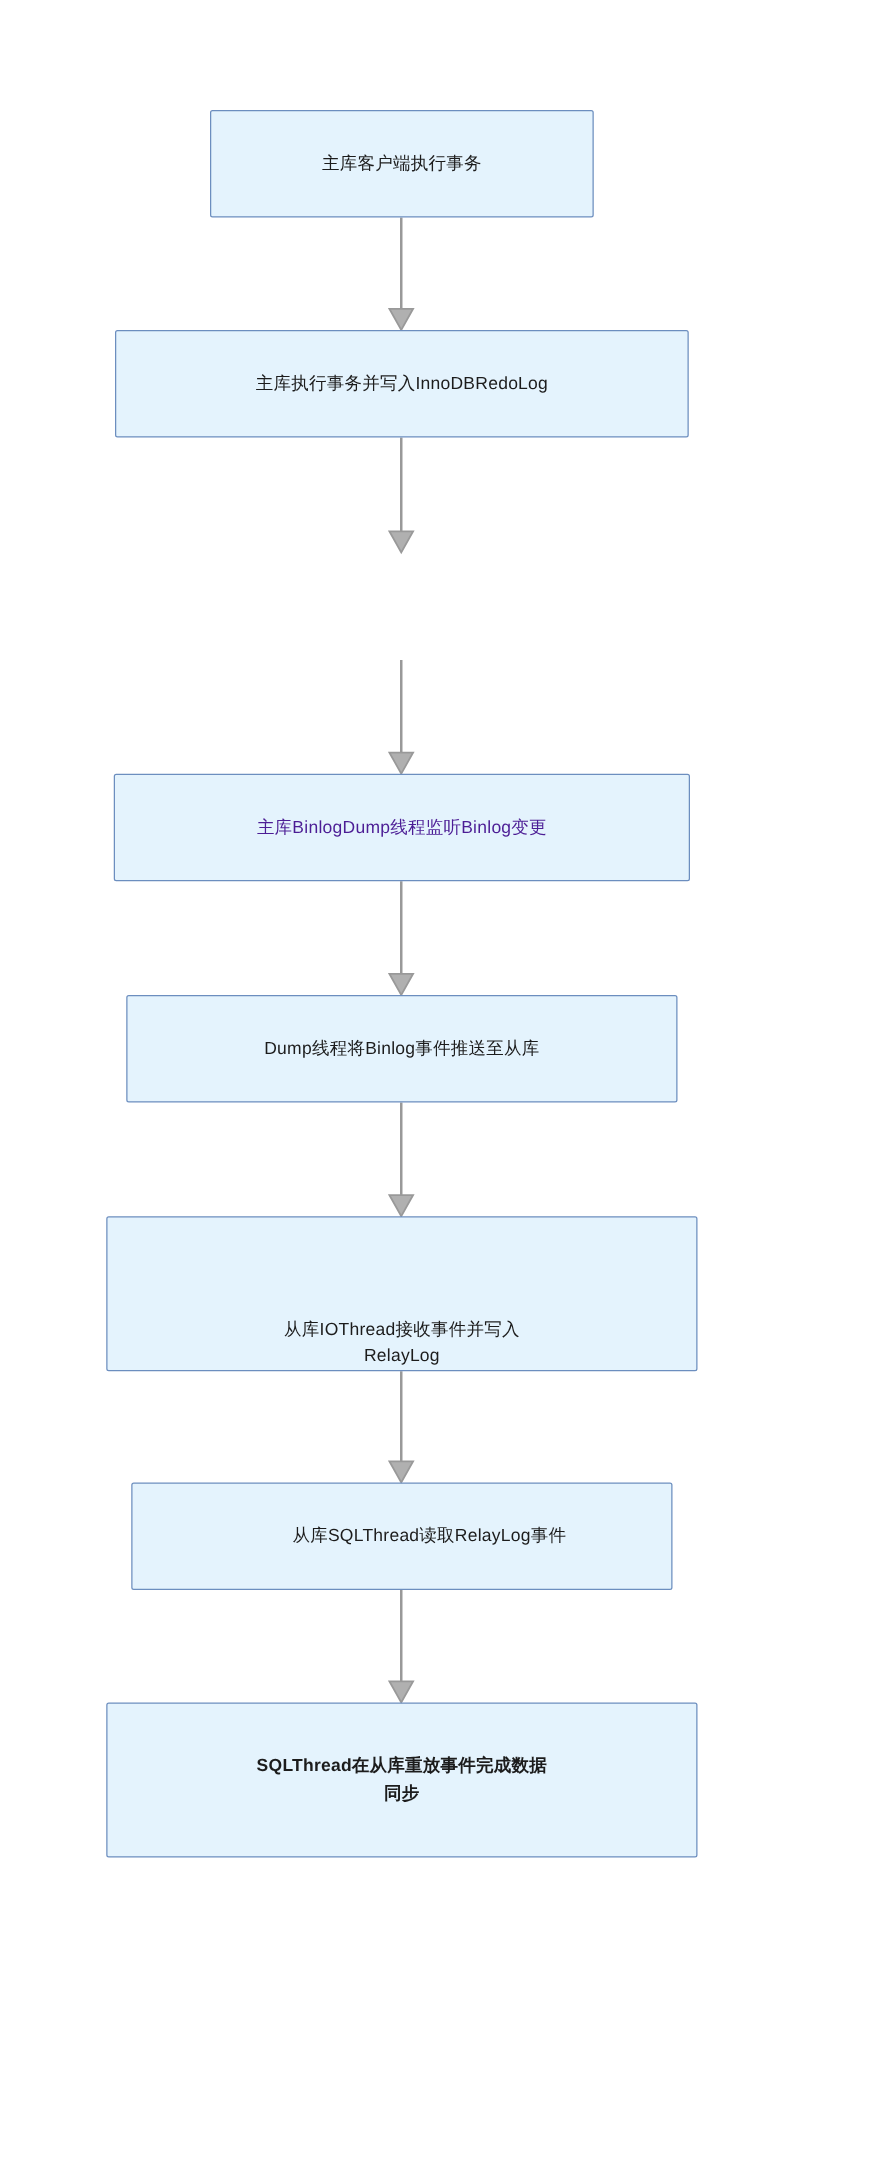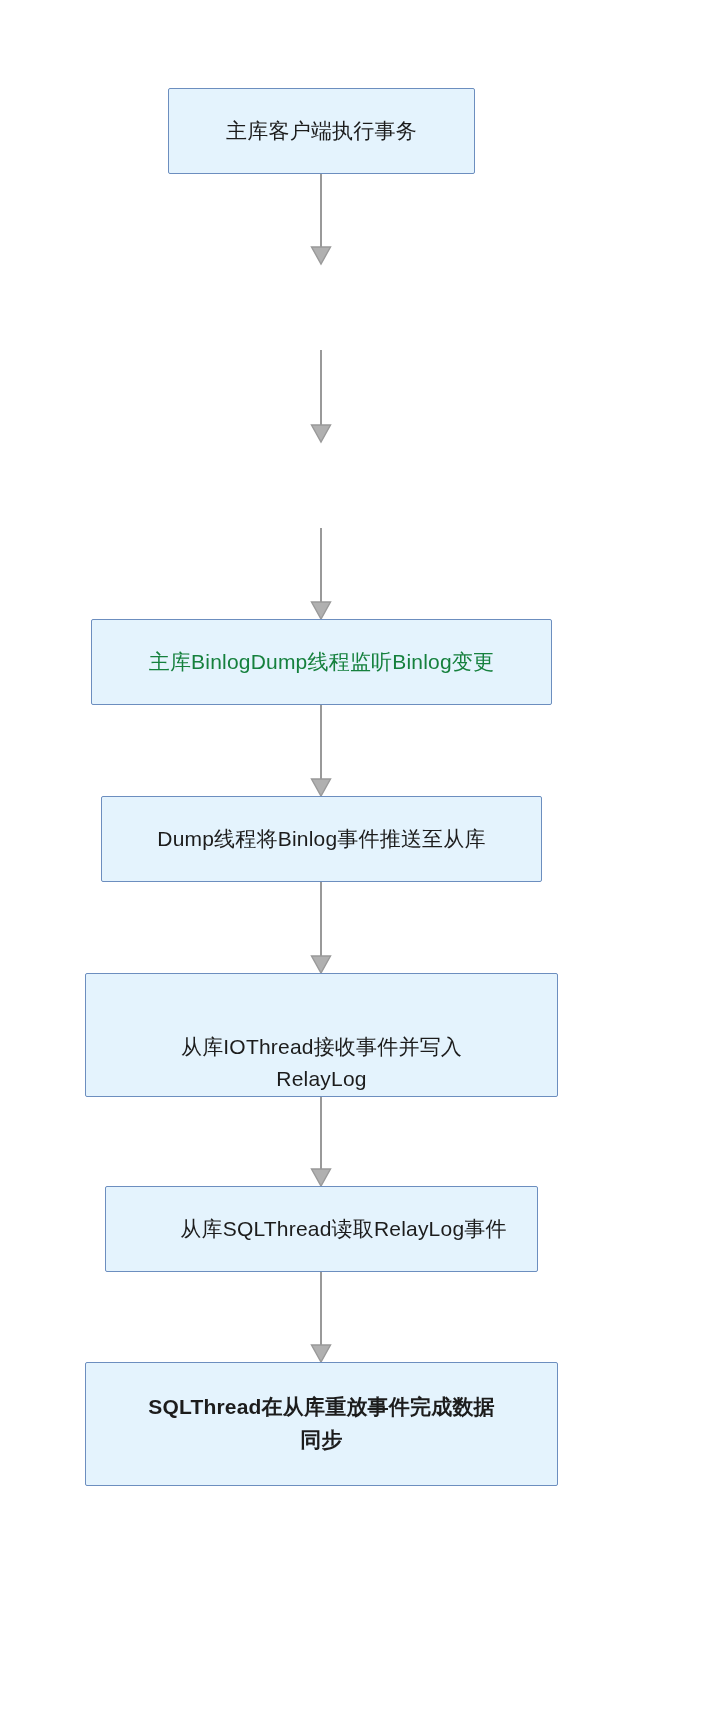--- a/index.html
+++ b/index.html
@@ -40,21 +40,21 @@
     border: 1.6px solid #6c8ebf;
     border-radius: 2px;
     display: flex;
     align-items: center;
     justify-content: center;
     text-align: center;
   }
   .node-label {
     display: block;
     color: #1c1c1c;
-    font-size: 21px;
+    font-size: 14px;
     line-height: 1.55;
     letter-spacing: 0.2px;
     padding: 0 14px;
     white-space: pre-line;
     font-family: "Liberation Sans", "DejaVu Sans", sans-serif;
   }
 </style>
 </head>
 <body>
 
@@ -88,24 +88,27 @@
       <g>
         <line x1="321" y1="1272" x2="321" y2="1347" stroke="#999999" stroke-width="2"></line>
         <polygon points="311.5,1345 330.5,1345 321,1362" fill="#b0b0b0" stroke="#999999" stroke-width="1.4" stroke-linejoin="miter"></polygon>
       </g>
     </svg>
 
   <div class="node" style="left: 168px; top: 88px; width: 307px; height: 86px; background: rgb(228, 243, 253); border-color: rgb(108, 142, 191);">
     <span class="node-label" style="color: rgb(28, 28, 28);">主库客户端执行事务</span>
   </div>
 
+  <div class="node" style="left: 92px; top: 264px; width: 459px; height: 86px; background: rgb(228, 243, 253); border-color: rgb(108, 142, 191);">
+    <span class="node-label" style="color: rgb(28, 28, 28);">主库执行事务并写入InnoDBRedoLog</span>
+  </div>
 
 
   <div class="node" style="left: 91px; top: 619px; width: 461px; height: 86px; background: rgb(228, 243, 253); border-color: rgb(108, 142, 191);">
-    <span class="node-label" style="color: #15803d;">主库BinlogDump线程监听Binlog变更</span>
+    <span class="node-label" style="color: #4c1d95;">主库BinlogDump线程监听Binlog变更</span>
   </div>
 
   <div class="node" style="left: 101px; top: 796px; width: 441px; height: 86px; background: rgb(228, 243, 253); border-color: rgb(108, 142, 191);">
     <span class="node-label" style="color: rgb(28, 28, 28);">Dump线程将Binlog事件推送至从库</span>
   </div>
 
   <div class="node" style="left: 85px; top: 973px; width: 473px; height: 124px; background: rgb(228, 243, 253); border-color: rgb(108, 142, 191); align-items: flex-end;">
     <span class="node-label" style="color: rgb(28, 28, 28);">从库IOThread接收事件并写入
 RelayLog</span>
   </div>

